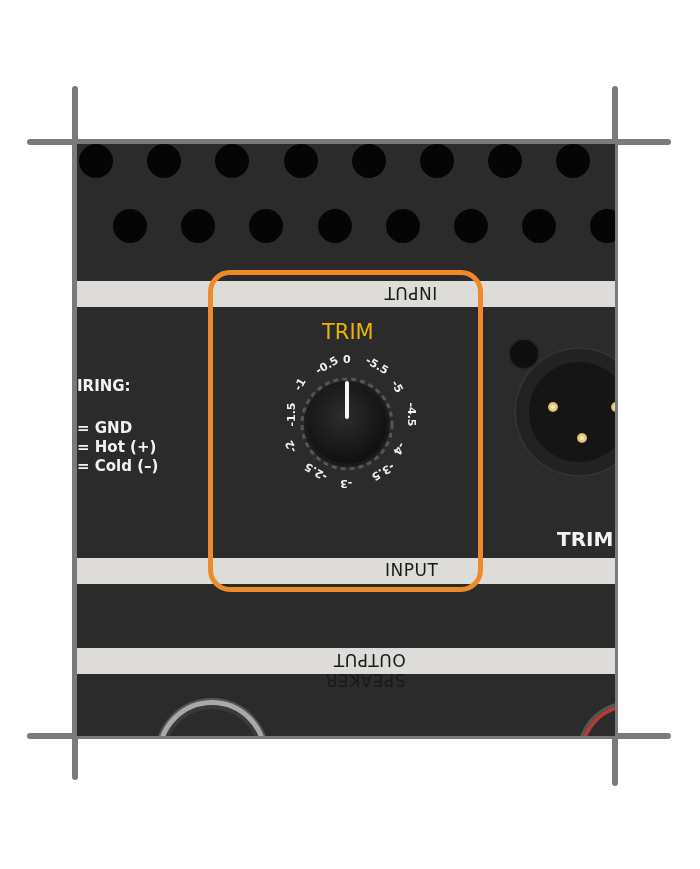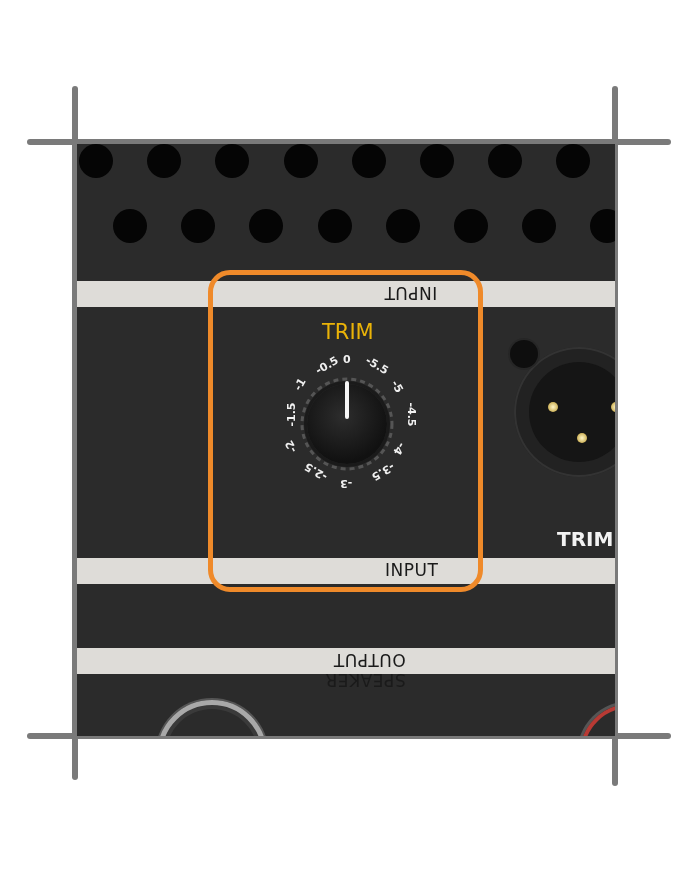--- a/index.html
+++ b/index.html
@@ -52,20 +52,27 @@
   <div class="hole" style="left:377px;top:65px;"></div>
   <div class="hole" style="left:445px;top:65px;"></div>
   <div class="hole" style="left:513px;top:65px;"></div>
 
   <div class="strip" style="top:137px;">
     <span style="left:307px;top:2px;">
         <span class="flip">INPUT</span>
       </span>
   </div>
 
+  <div class="wiring">
+    <div>IRING:</div>
+    <div style="height:23px;"></div>
+    <div>= GND</div>
+    <div>= Hot (+)</div>
+    <div>= Cold (–)</div>
+  </div>
 
   <div class="trim-title">TRIM</div>
   <div class="knob-wrap">
     <svg width="160" height="160" style="position:absolute;left:0;top:0;">
       <circle cx="80" cy="80" r="45" fill="none" stroke="#555" stroke-width="3" stroke-dasharray="5 4"></circle>
     </svg>
     <span class="tick" style="left:76px;top:9px;">0</span>
     <span class="tick" style="left:48px;top:15px;transform:rotate(-30deg);">-0.5</span>
     <span class="tick" style="left:27px;top:34px;transform:rotate(-60deg);">-1</span>
     <span class="tick" style="left:12px;top:64px;transform:rotate(-90deg);">-1.5</span>

